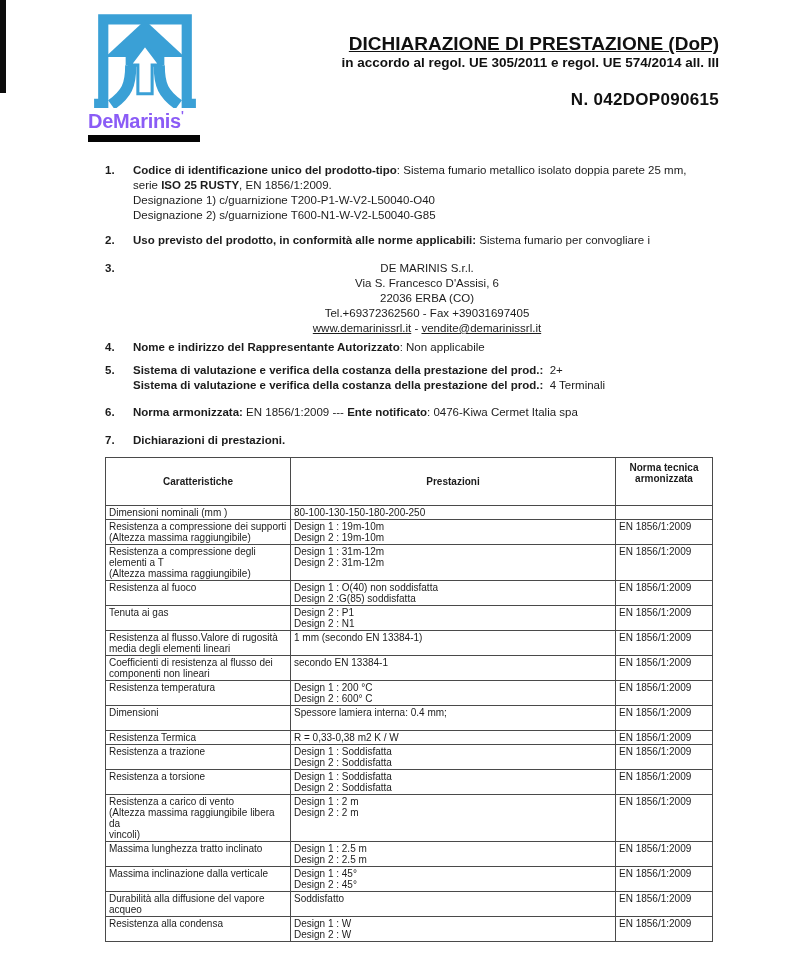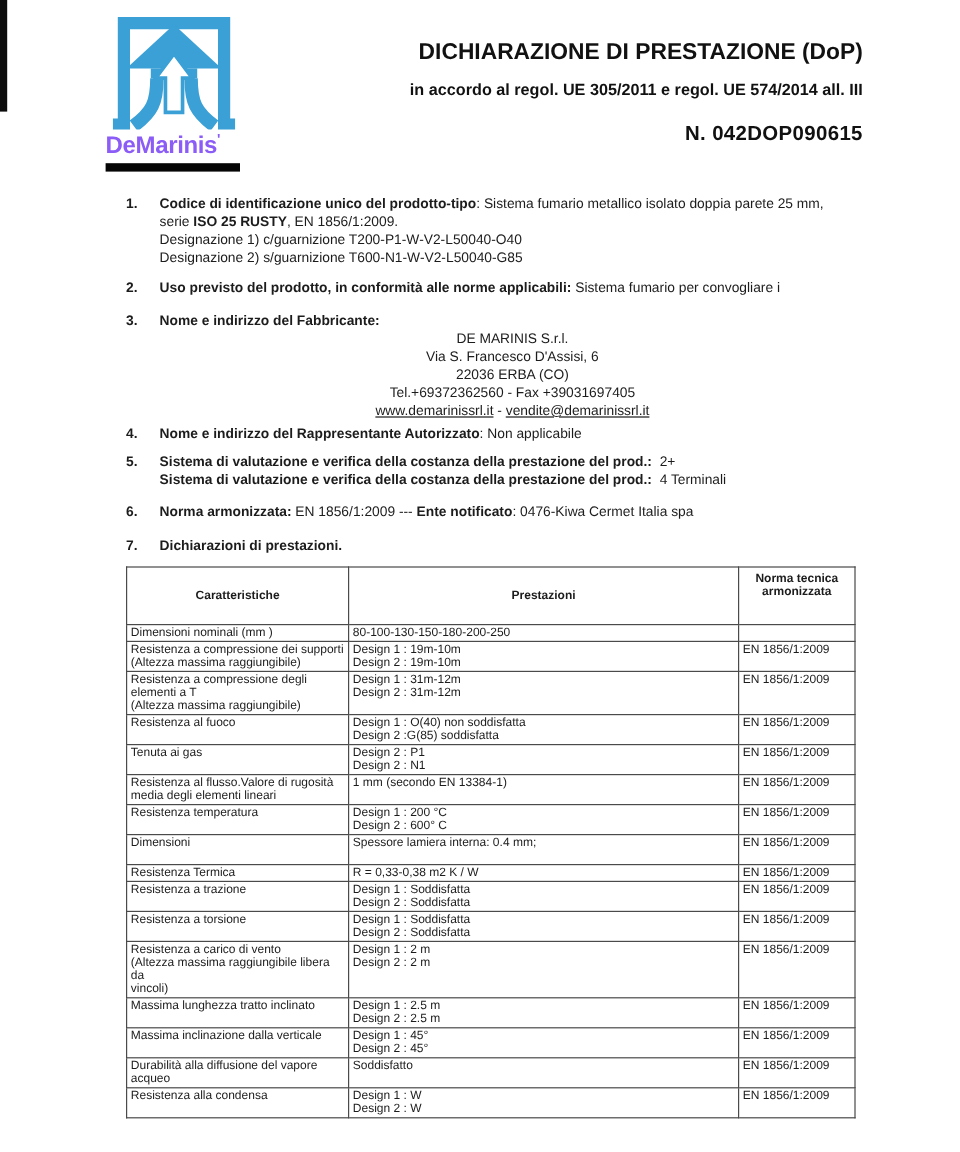--- a/index.html
+++ b/index.html
@@ -9,22 +9,22 @@
   }
   .scan-strip{position:absolute;left:0;top:0;width:6px;height:93px;background:#0c0c0c;}
   
   .logo{position:absolute;left:88px;top:6px;width:114px;}
   .logo svg{display:block;margin:0 auto;}
   .brand-line{font-weight:bold;font-size:20px;letter-spacing:-0.3px;color:#8b5cf6;white-space:nowrap;margin-top:1px;}
   .brand-mark{font-size:12px;vertical-align:super;}
   .brand-bar{height:7px;background:#050505;margin-top:2px;width:112px;}
   
   .header-right{position:absolute;right:81px;top:33px;text-align:right;color:#111;}
-  .doc-title{font-size:19px;font-weight:bold;white-space:nowrap;}
-  .doc-subtitle{font-size:13.5px;font-weight:bold;margin-top:12px;white-space:nowrap;}
+  .doc-title{font-size:19px;font-weight:bold;white-space:nowrap;text-decoration:underline;}
+  .doc-subtitle{font-size:13.5px;font-weight:bold;margin-top:0;white-space:nowrap;}
   .doc-number{font-size:17px;font-weight:bold;margin-top:20px;letter-spacing:0.3px;}
   
   .content{position:absolute;left:105px;top:163px;width:616px;font-size:11.5px;line-height:15px;}
   .item{display:flex;}
   .item .num{width:28px;font-weight:bold;flex:none;}
   .item .ibody{flex:1;}
   .b{font-weight:bold;}
   .addr{text-align:center;}
   .link{text-decoration:underline;}
   .mb10{margin-bottom:10px;} .mb13{margin-bottom:13px;} .mb4{margin-bottom:4px;}
@@ -84,21 +84,20 @@
   <div class="item mb13">
     <div class="num">2.</div>
     <div class="ibody">
       <div><span class="b">Uso previsto del prodotto, in conformità alle norme applicabili:</span><span> Sistema fumario per convogliare i</span></div>
     </div>
   </div>
 
   <div class="item mb4">
     <div class="num">3.</div>
     <div class="ibody">
-      <div class="b">Nome e indirizzo del Fabbricante:</div>
       <div class="addr">DE MARINIS S.r.l.</div>
       <div class="addr">Via S. Francesco D'Assisi, 6</div>
       <div class="addr">22036  ERBA  (CO)</div>
       <div class="addr">Tel.+69372362560 - Fax +39031697405</div>
       <div class="addr"><span class="link">www.demarinissrl.it</span><span> - </span><span class="link">vendite@demarinissrl.it</span></div>
     </div>
   </div>
 
   <div class="item mb8">
     <div class="num">4.</div>
@@ -210,20 +209,32 @@
             <div class="ln">media degli elementi lineari</div>
           </td>
     <td>
             <div class="ln">1 mm (secondo EN 13384-1)</div>
           </td>
     <td>
             <div class="ln">EN 1856/1:2009</div>
           </td>
   </tr>
 
+  <tr>
+    <td>
+            <div class="ln">Coefficienti di resistenza al flusso dei</div>
+            <div class="ln">componenti non lineari</div>
+          </td>
+    <td>
+            <div class="ln">secondo EN 13384-1</div>
+          </td>
+    <td>
+            <div class="ln">EN 1856/1:2009</div>
+          </td>
+  </tr>
 
   <tr>
     <td>
             <div class="ln">Resistenza temperatura</div>
           </td>
     <td>
             <div class="ln">Design 1 : 200 °C</div>
             <div class="ln">Design 2 : 600° C</div>
           </td>
     <td>

